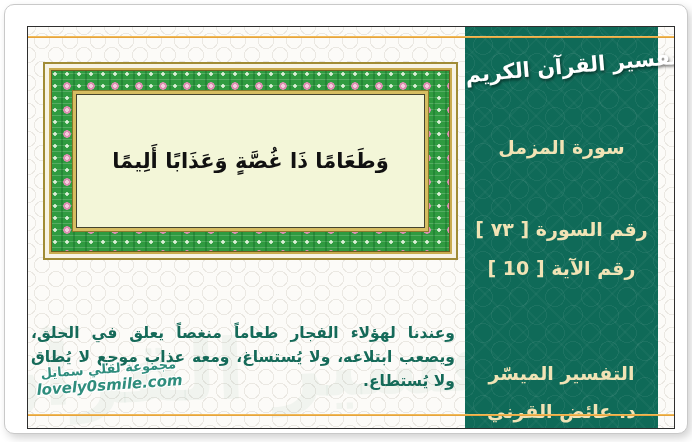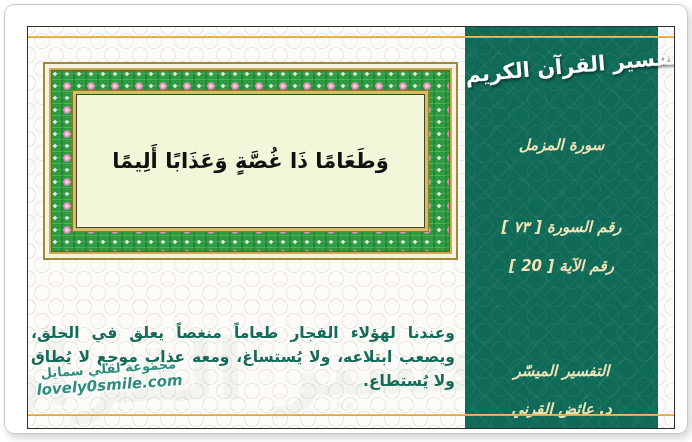--- a/index.html
+++ b/index.html
@@ -46,23 +46,22 @@
     z-index:4;
   }
   .s-title{
     position:absolute;top:28px;left:0;width:100%;
     text-align:center;color:#ffffff;font-weight:bold;font-size:21px;
     white-space:nowrap;transform:rotate(-5deg);
     text-shadow:1px 2px 3px rgba(0,0,0,0.5);
   }
   .s-item{
     position:absolute;left:0;width:100%;height:20px;
-    text-align:center;color:#f1e3b5;font-weight:bold;font-size:15px;
+    text-align:center;color:#f1e3b5;font-weight:bold;font-size:19px;
     direction:rtl;
-    font-style:italic;
   }
   .s-item.i0{top:109px;}
   .s-item.i1{top:151px;}
   .s-item.i2{top:191px;}
   .s-item.i3{top:230px;}
   .s-footer1{top:335px;}
   .s-footer2{top:358px;margin-top:15px;}
 
   
   .frame{
@@ -143,20 +142,20 @@
     <div class="wm">
       <div class="wm-ar">مجموعة لفلي سمايل</div>
       <div class="wm-url">lovely0smile.com</div>
     </div>
 
     <div class="sidebar">
       <div class="s-title">تفسير القرآن الكريم</div>
 
       <div class="s-item i0">سورة المزمل</div>
       <div class="s-item i2">رقم السورة [ ٧٣ ]</div>
-      <div class="s-item i3">رقم الآية [ 20 ]</div>
+      <div class="s-item i3">رقم الآية [ 10 ]</div>
 
       <div class="s-item s-footer1">التفسير الميسّر</div>
       <div class="s-item s-footer2">د. عائض القرني</div>
     </div>
 
   </div>
 </div>
 
 </body></html>

